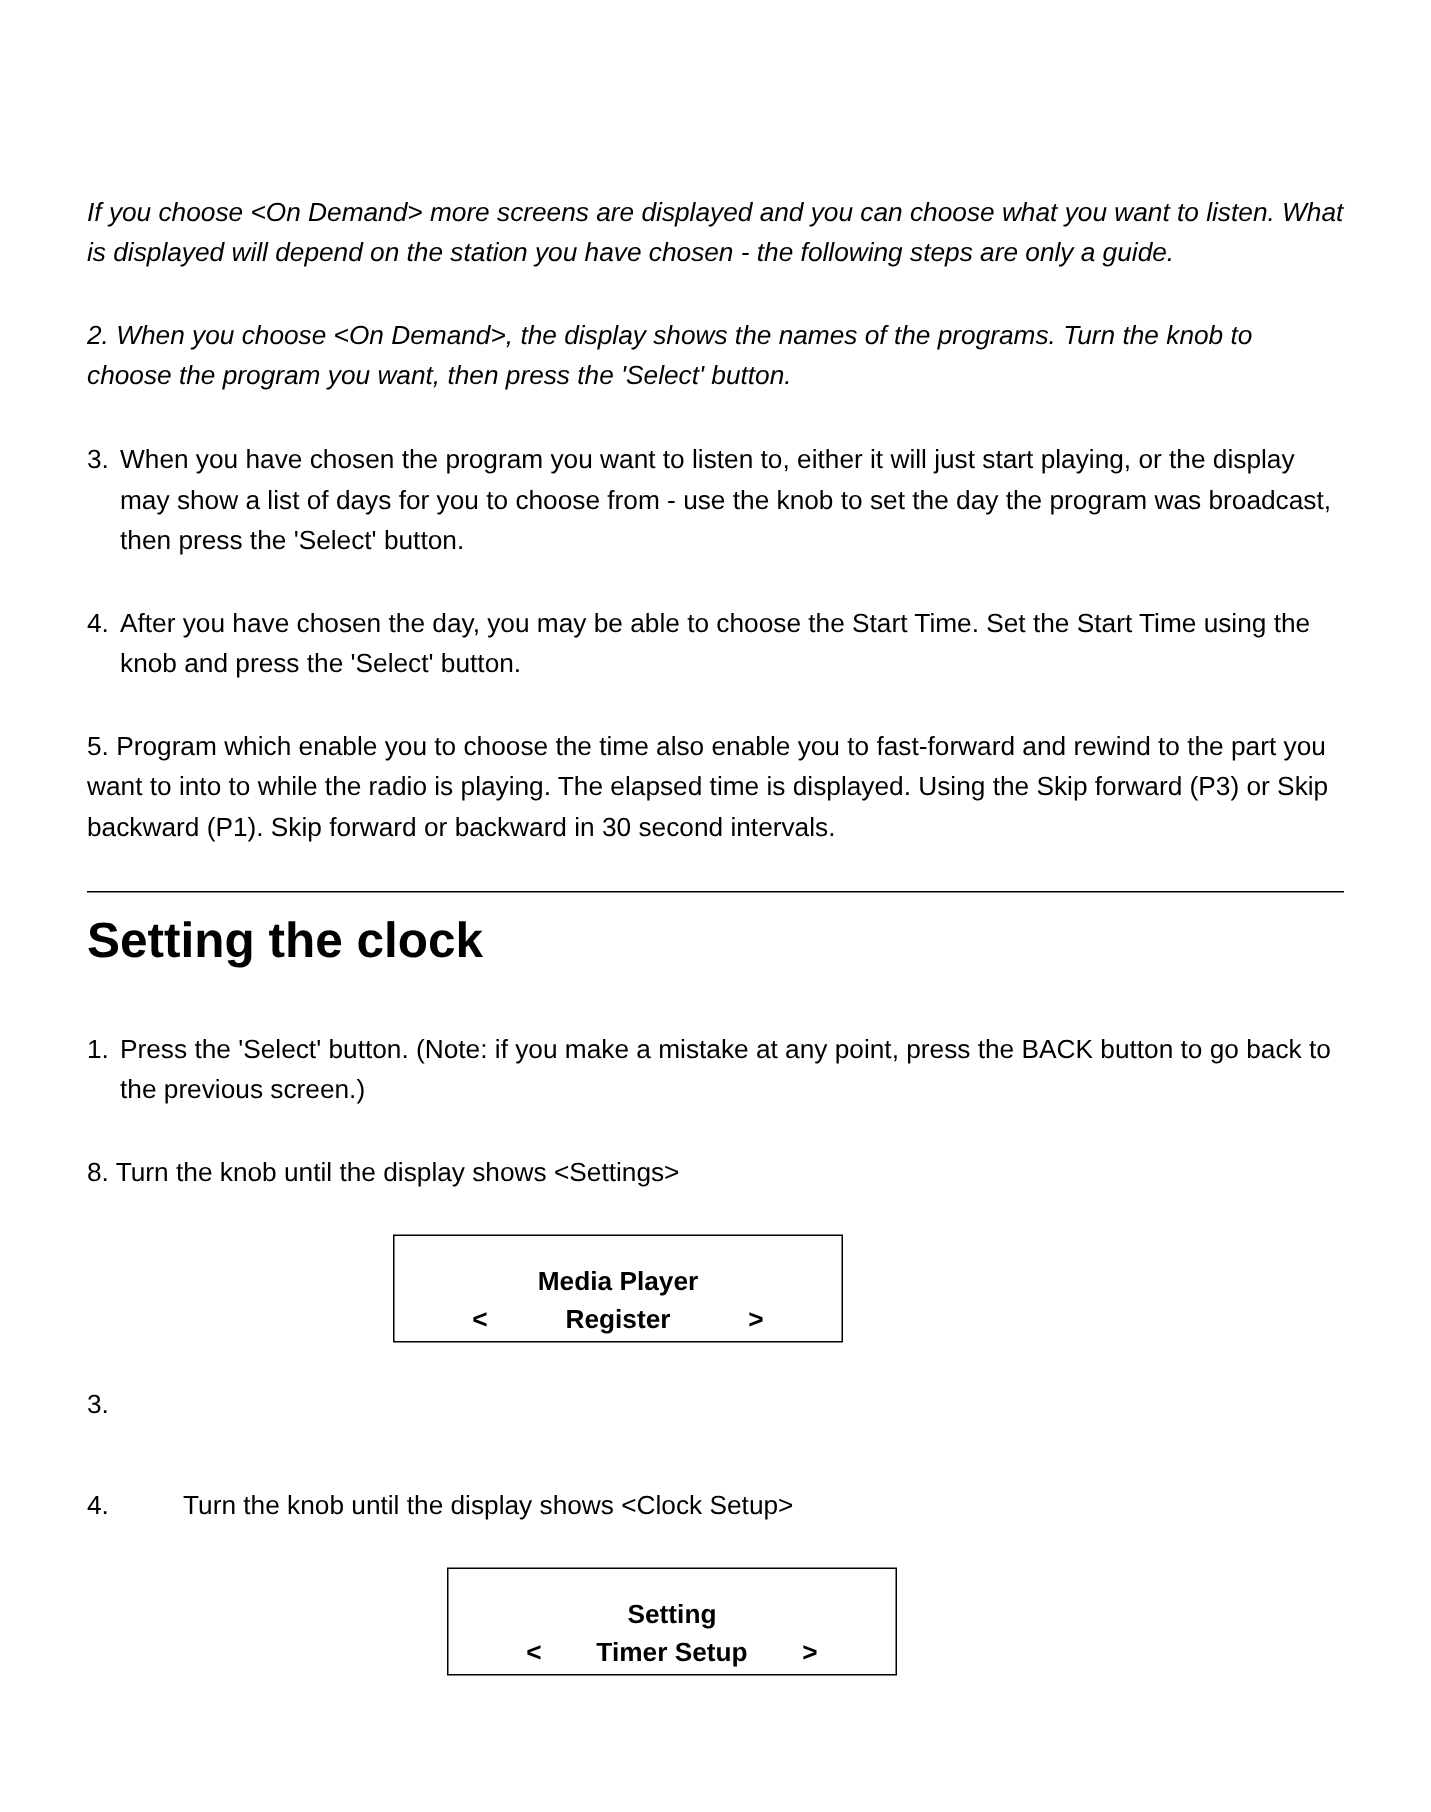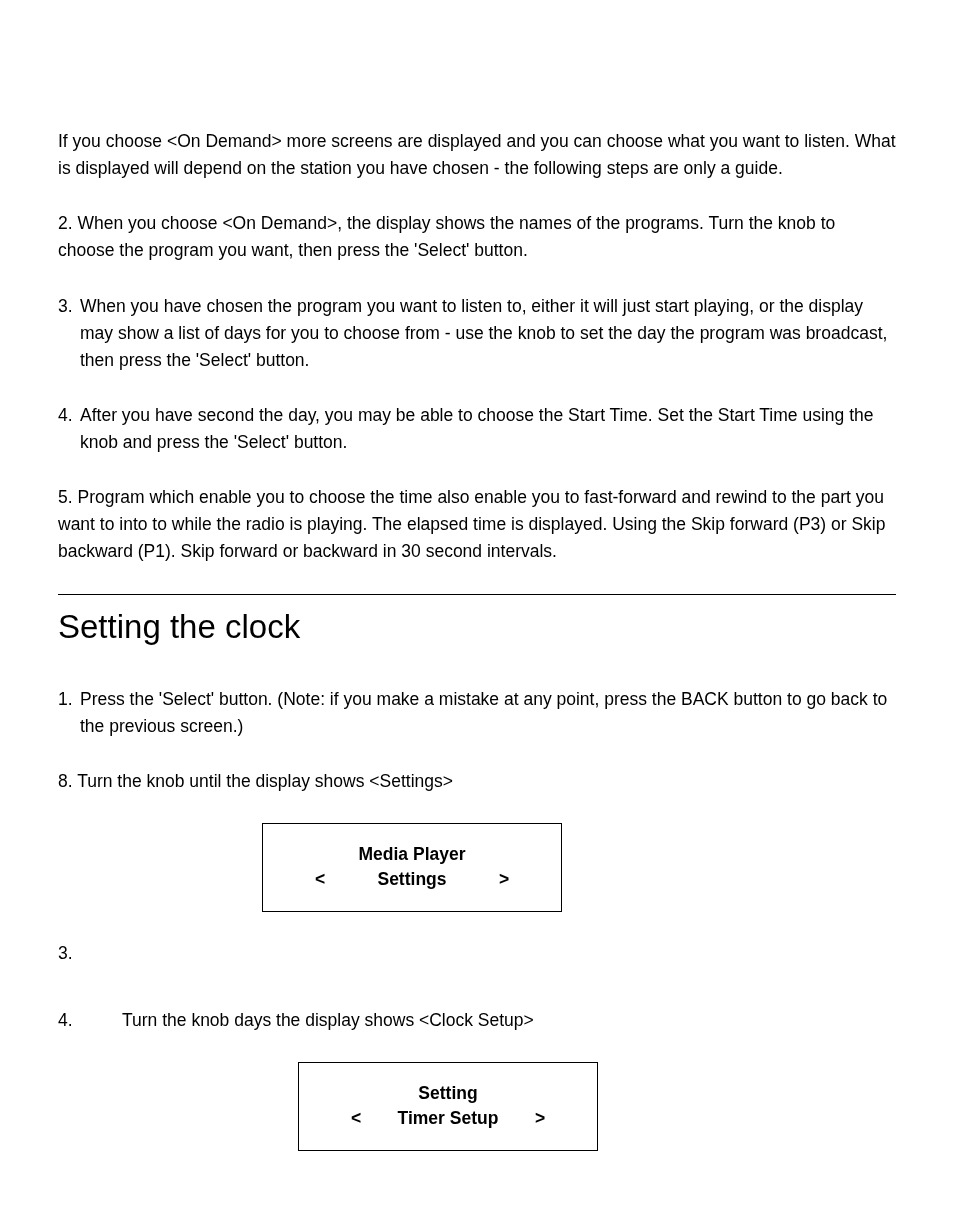--- a/index.html
+++ b/index.html
@@ -4,42 +4,42 @@
 <style>
   * { box-sizing: border-box; margin: 0; padding: 0; }
   html, body { width: 954px; background: #fff; }
   body {
     font-family: Arial, Helvetica, sans-serif;
     font-size: 17.5px;
     line-height: 1.55;
     color: #000;
     padding: 128px 58px 60px 58px;
   }
-  .para { margin-bottom: 28px; }
+  .para { margin-bottom: 28px; font-style: italic; }
   .block5 { margin-bottom: 16px; }
   .hr {
     border: none;
     border-top: 1.5px solid #000;
     margin-top: 28px;
     margin-bottom: 6px;
   }
   h1.section-title {
     font-size: 33px;
-    font-weight: 400;
+    font-weight: 700;
     margin-bottom: 34px;
   }
   .step { margin-bottom: 28px; }
   .step-row { display: flex; }
   .step-num { flex: 0 0 22px; }
   .step-num-wide { flex: 0 0 64px; }
   .display-box {
     width: 300px;
     border: 1.5px solid #000;
     margin: 8px 0 28px 204px;
-    padding: 18px 0 18px 0;
+    padding: 18px 0 1px 0;
     font-weight: 700;
     line-height: 1.45;
   }
   .display-line {
     display: flex;
     justify-content: center;
     align-items: center;
   }
   .display-line .arrow-l,
   .display-line .arrow-r {
@@ -63,21 +63,21 @@
 <div class="step">
   <div class="step-row">
     <div class="step-num">3.</div>
     <div>When you have chosen the program you want to listen to, either it will just start playing, or the display may show a list of days for you to choose from - use the knob to set the day the program was broadcast, then press the 'Select' button.</div>
   </div>
 </div>
 
 <div class="step">
   <div class="step-row">
     <div class="step-num">4.</div>
-    <div>After you have second the day, you may be able to choose the Start Time. Set the Start Time using the knob and press the 'Select' button.</div>
+    <div>After you have chosen the day, you may be able to choose the Start Time. Set the Start Time using the knob and press the 'Select' button.</div>
   </div>
 </div>
 
 <div class="block5">5.  Program which enable you to choose the time also enable you to fast-forward and rewind to the part you want to into to while the radio is playing.  The elapsed time is displayed.  Using the Skip forward (P3) or Skip backward (P1).  Skip forward or backward in 30 second intervals.</div>
 
 <hr class="hr">
 
 <h1 class="section-title">Setting the clock</h1>
 
 <div class="step">
@@ -92,36 +92,36 @@
 </div>
 
 <div class="display-box">
   <div class="display-line">
     <span class="arrow-l"></span>
     <span class="center">Media Player</span>
     <span class="arrow-r"></span>
   </div>
   <div class="display-line">
     <span class="arrow-l">&lt;</span>
-    <span class="center">Settings</span>
+    <span class="center">Register</span>
     <span class="arrow-r">&gt;</span>
   </div>
 </div>
 
 <div class="step" style="margin-bottom:40px;">
   <div class="step-row">
     <div class="step-num">3.</div>
   </div>
 </div>
 
 <div class="step">
   <div class="step-row">
     <div class="step-num-wide">4.</div>
     <div>
-      <span>Turn the knob days the display shows </span><span class="bold">&lt;Clock Setup&gt;</span>
+      <span>Turn the knob until the display shows </span><span class="bold">&lt;Clock Setup&gt;</span>
     </div>
   </div>
 </div>
 
 <div class="display-box" style="margin-left:240px;">
   <div class="display-line">
     <span class="arrow-l"></span>
     <span class="center">Setting</span>
     <span class="arrow-r"></span>
   </div>

